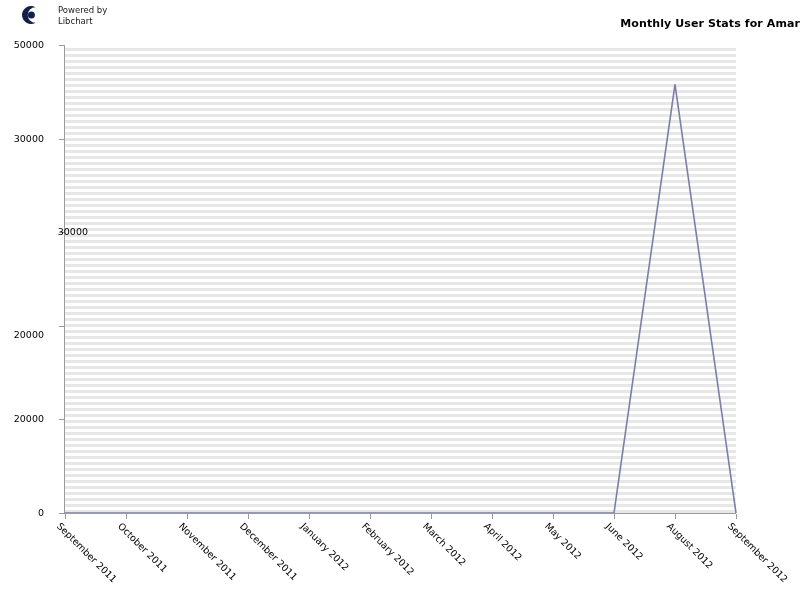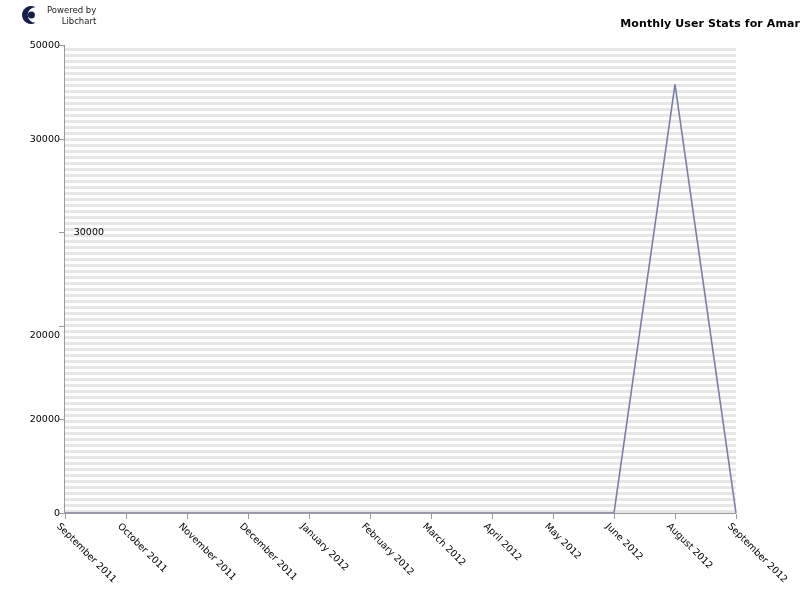--- a/index.html
+++ b/index.html
@@ -17,22 +17,21 @@
     color: #000000;
   }
 
   
   #brand {
     position: absolute;
     left: 18px;
     top: 4px;
     display: flex;
     align-items: flex-start;
-    gap: 7px;
-    text-align: right;
+    gap: 18px;
   }
   #brand-logo {
     width: 22px;
     height: 22px;
     display: block;
   }
   #brand-text {
     font-size: 8.5px;
     line-height: 10.5px;
     color: #1b1b1b;
@@ -108,21 +107,21 @@
     right: 0;
     width: 52px;
     text-align: right;
     font-size: 9.5px;
     color: #000000;
     line-height: 10px;
   }
   .y-label-holder {
     position: absolute;
     left: 0;
-    width: 60px;
+    width: 44px;
     height: 10px;
   }
 
   #x-axis-line {
     position: absolute;
     left: 65px;
     top: 513px;
     width: 671px;
     height: 1px;
     background: #9a9a9a;

